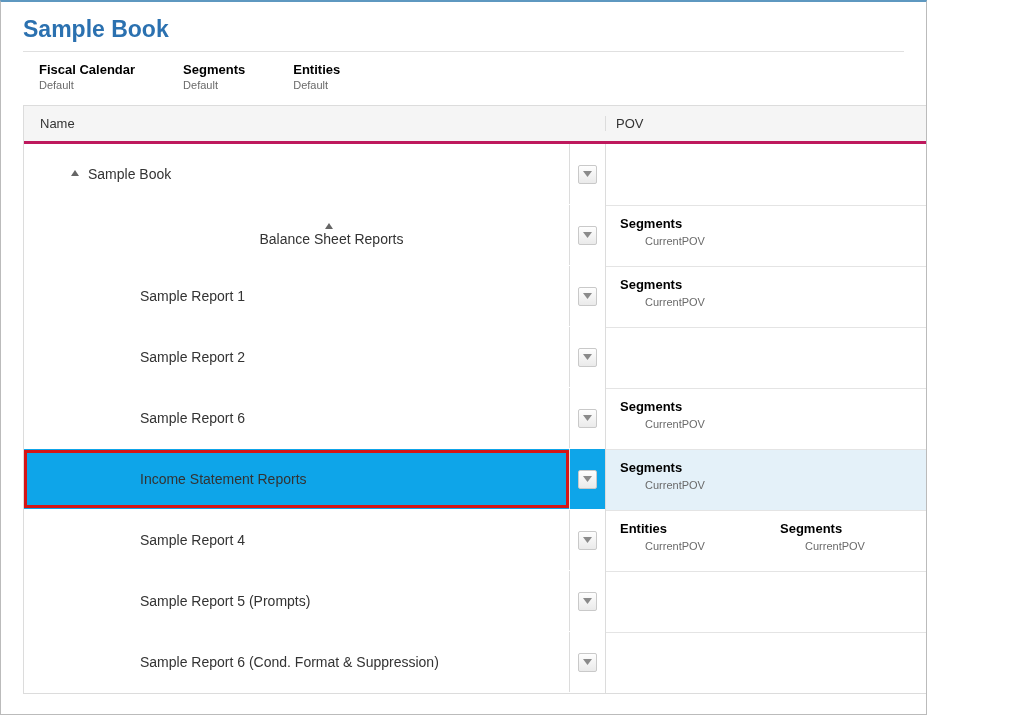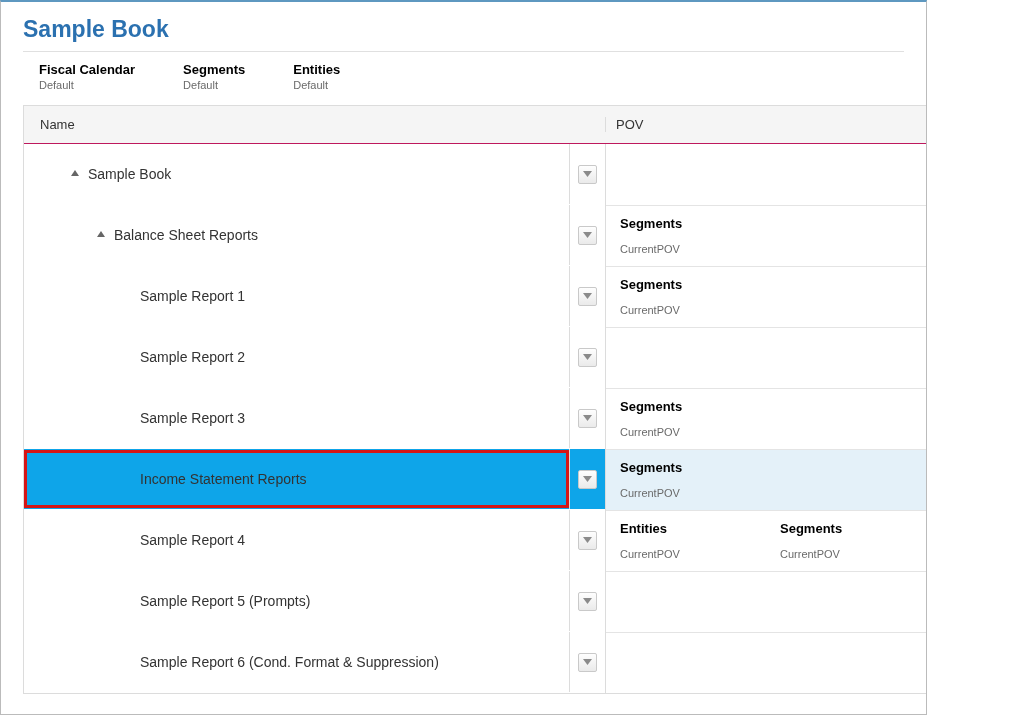--- a/index.html
+++ b/index.html
@@ -47,21 +47,21 @@
     margin: 6px 0 0 22px;
     border: 1px solid #dcdcdc;
     border-right: none;
     border-bottom: none;
     background: #fff;
   }
 
   .grid-header {
     display: flex;
     background: #f5f5f5;
-    border-bottom: 1px solid #be185d;
+    border-bottom: 3px solid #be185d;
     height: 38px;
     align-items: center;
   }
   .col-name {
     width: 545px;
     padding-left: 16px;
   }
   .col-action {
     width: 36px;
     border-left: 1px solid #dcdcdc;
@@ -102,21 +102,21 @@
   .tree-action {
     width: 36px;
     display: flex;
     align-items: center;
     justify-content: center;
     border-left: 1px solid #dcdcdc;
     align-self: stretch;
   }
 
   .indent-0 { padding-left: 44px; }
-  .indent-1 { padding-left: 70px; }
+  .indent-1 { padding-left: 70px; flex-direction: column; }
   .indent-2 { padding-left: 96px; align-items: center; }
 
   .expander {
     display: inline-flex;
     width: 14px;
     justify-content: center;
     margin-right: 6px;
     color: #555;
     font-size: 12px;
     position: relative;
@@ -160,21 +160,22 @@
   .pov-row.first { border-top: none; }
   .pov-row.selected { background: #e4f1f9; }
   .pov-row .seg-label {
     font-weight: bold;
     font-size: 13px;
     color: #000;
   }
   .pov-row .seg-val {
     font-size: 11px;
     color: #6a6a6a;
-    margin-top: 12px;
+    margin-top: 4px;
+    text-align: center;
   }
   .pov-row.empty { }
   .pov-row .seg-block { min-width: 110px; }
 
   .body-bottom-line {
     border-top: 1px solid #dcdcdc;
     margin-left: 22px;
   }
   .tree-label { color: #333; font-size: 14px; }
 </style>
@@ -266,21 +267,21 @@
               <span class="dd-btn">
                 <svg width="9" height="6" viewBox="0 0 9 6">
                   <polygon points="0,0 9,0 4.5,6" fill="#8a8a8a"></polygon>
                 </svg>
               </span>
             </div>
           </div>
           <div class="tree-row">
             <div class="tree-name indent-2">
               <span class="expander"></span>
-              <span class="tree-label">Sample Report 3</span>
+              <span class="tree-label">Sample Report 6</span>
             </div>
             <div class="tree-action">
               <span class="dd-btn">
                 <svg width="9" height="6" viewBox="0 0 9 6">
                   <polygon points="0,0 9,0 4.5,6" fill="#8a8a8a"></polygon>
                 </svg>
               </span>
             </div>
           </div>
           <div class="tree-row row-selected">

